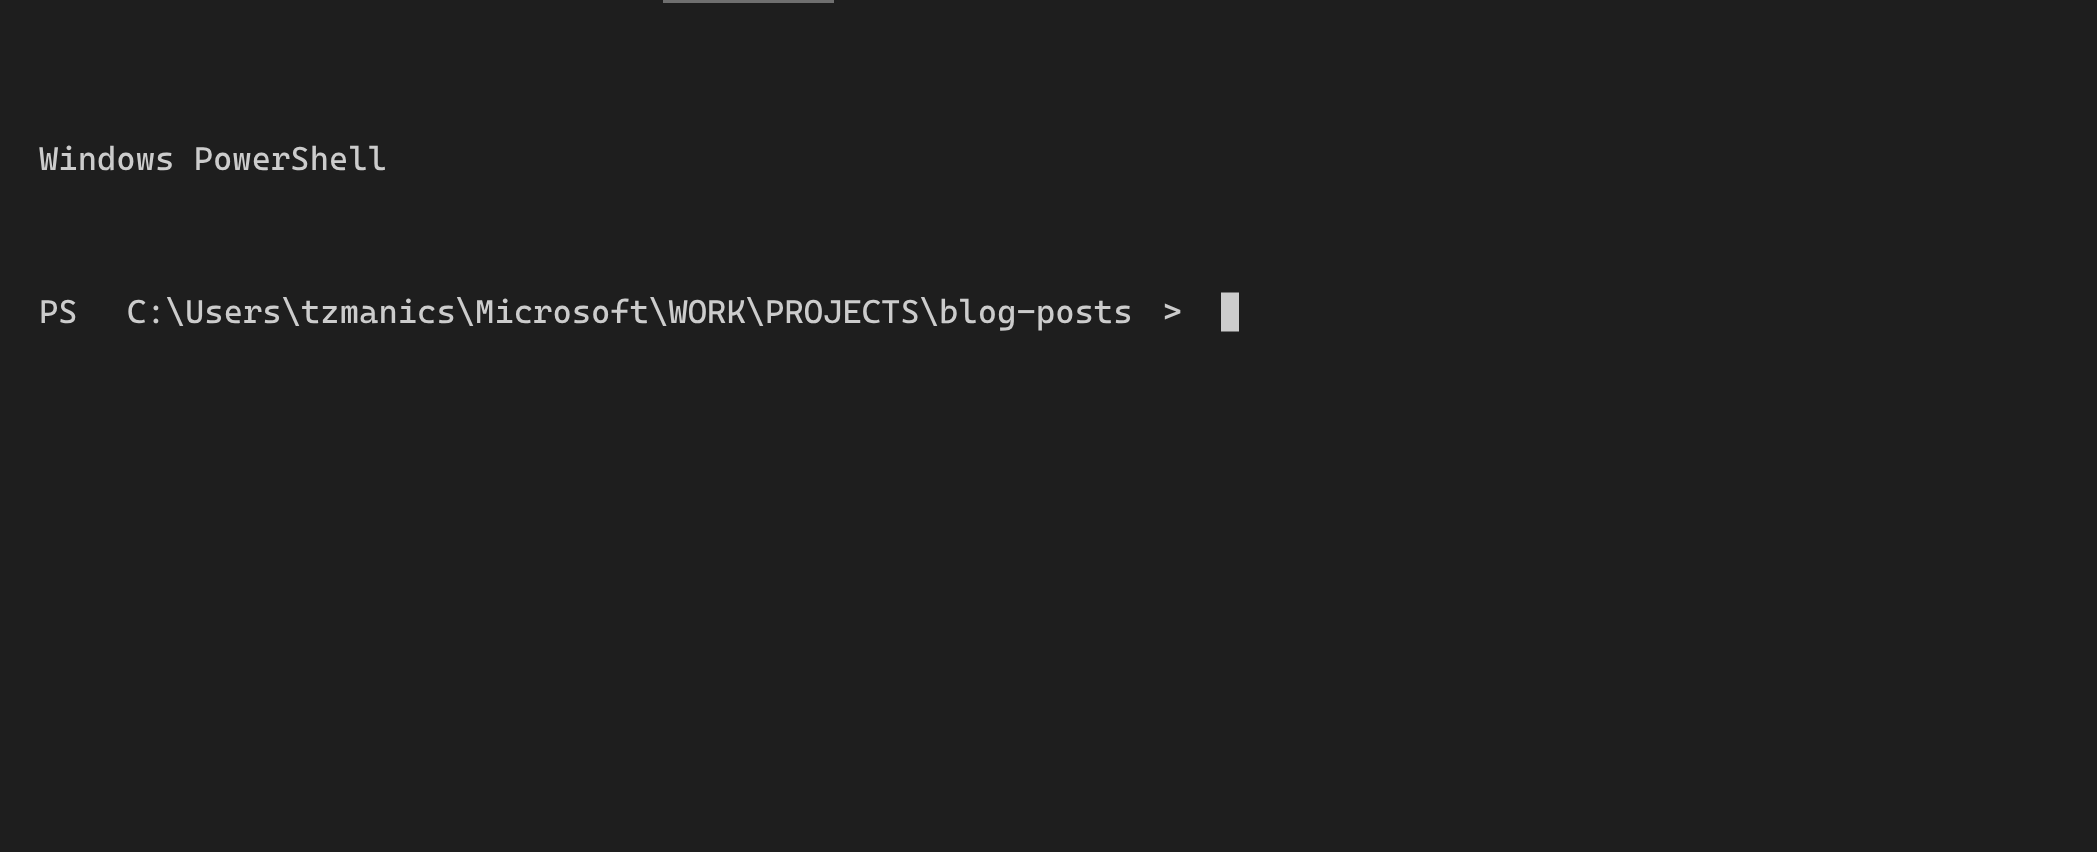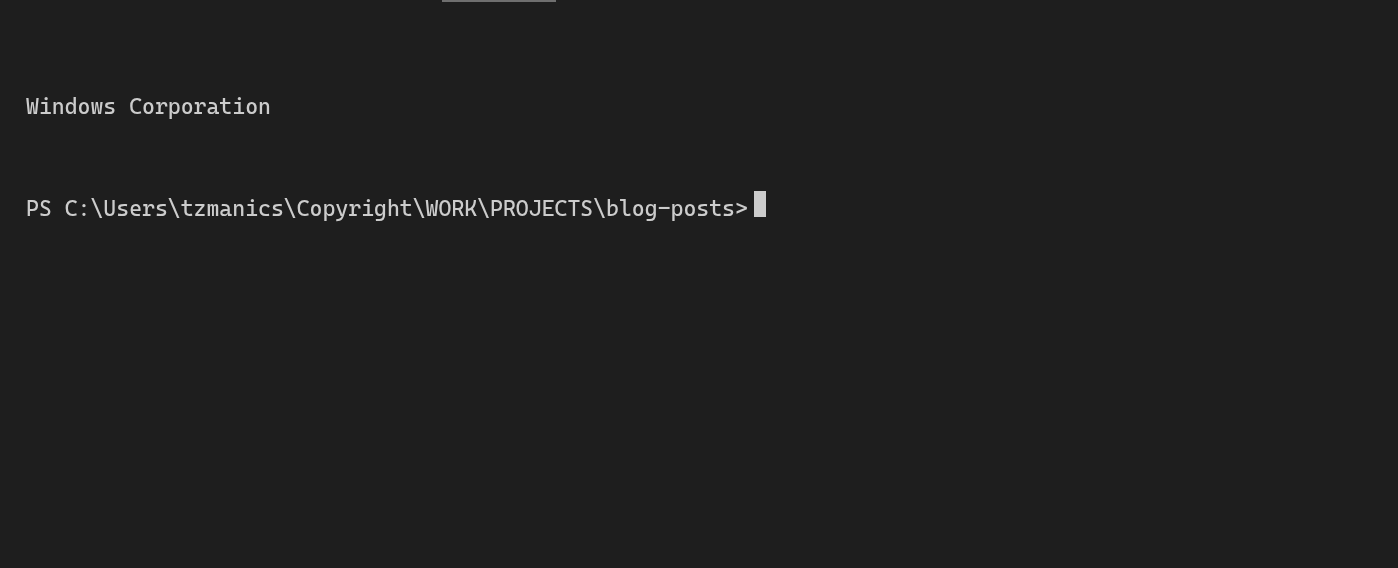--- a/index.html
+++ b/index.html
@@ -20,35 +20,35 @@
       height: 2px;
       background: #6f6f6f;
     }
     .term {
       position: absolute;
       top: 22px;
       left: 26px;
       white-space: pre;
     }
     .line { display: block; }
-    .prompt-row { display: flex; align-items: flex-start; }
+    .prompt-row { display: flex; align-items: center; gap: 20px; }
     .cursor {
       display: inline-block;
       width: 12px;
       height: 26px;
       background: #cccccc;
       margin-left: 6px;
       vertical-align: middle;
       transform: translateY(-1px);
     }
     .sep { color: #cccccc; }
   </style>
 </head>
 <body>
 
 <div class="tab-indicator"></div>
 
 <div class="term">
-  <span class="line">Windows Corporation</span>
+  <span class="line">Windows PowerShell</span>
   <span class="line prompt-row">
-    <span>PS </span><span>C:\Users\tzmanics\Copyright\WORK\PROJECTS\blog-posts</span><span class="sep">&gt;</span><span class="cursor"></span>
+    <span>PS </span><span>C:\Users\tzmanics\Microsoft\WORK\PROJECTS\blog-posts</span><span class="sep">&gt;</span><span class="cursor"></span>
   </span>
 </div>
 
 </body></html>

